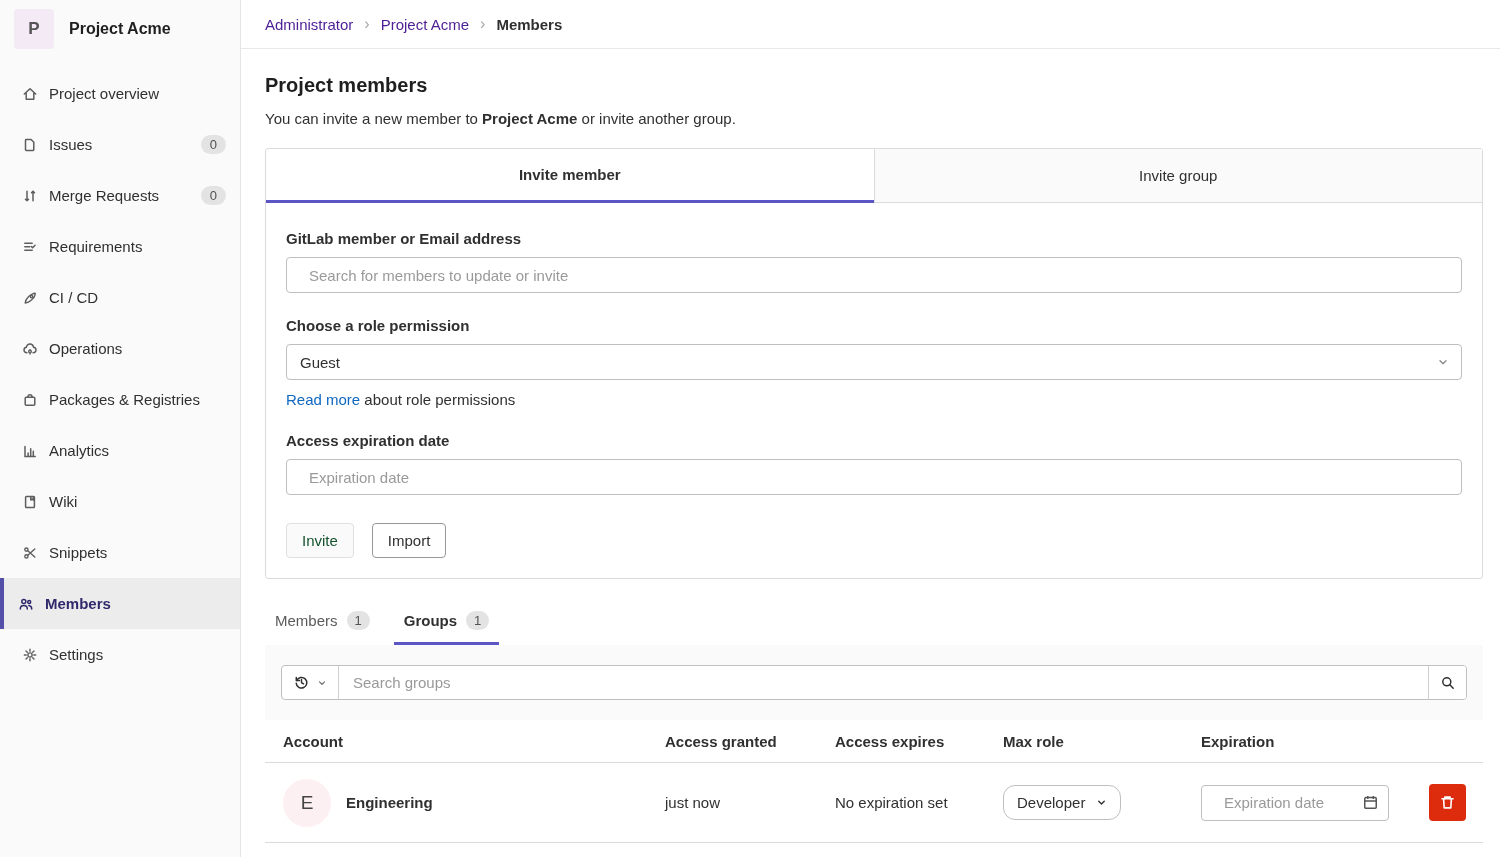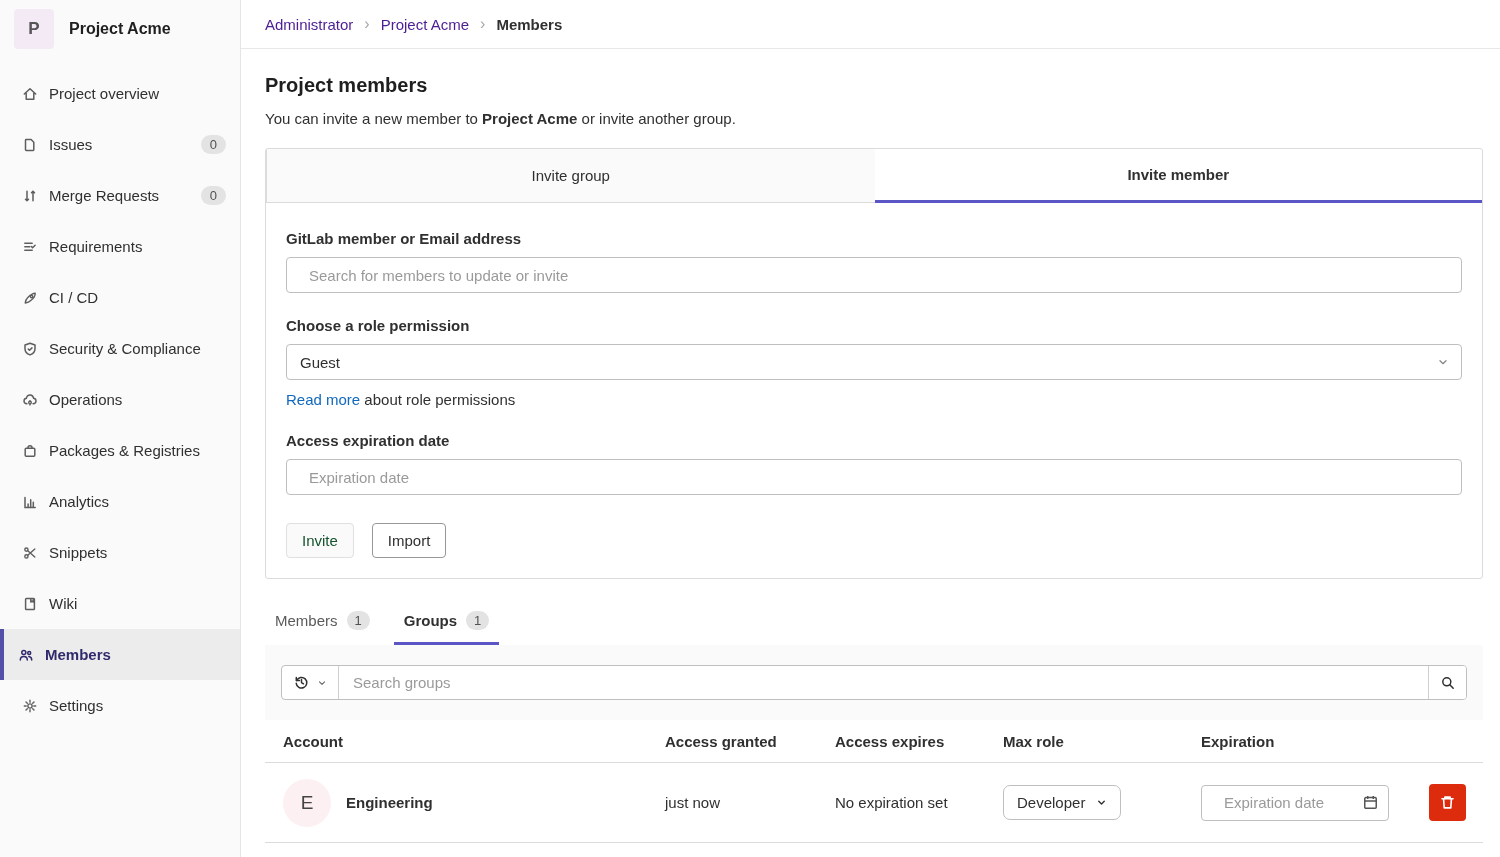--- a/index.html
+++ b/index.html
@@ -118,21 +118,21 @@
   .table-header .cell-account { padding-left:18px; }
   .table-row { height:80px; border-bottom:1px solid #dbdbdb; }
   .cell-account { display:flex; align-items:center; gap:15px; padding-left:18px; min-width:0; }
   .row-avatar {
     width:48px; height:48px; border-radius:50%; background:#fdf0f2; flex:none;
     display:flex; align-items:center; justify-content:center; font-size:19px; color:#444;
   }
   .row-name { font-weight:600; }
   .role-select {
     display:inline-flex; align-items:center; gap:11px; height:35px; padding:0 13px;
-    border:1px solid #bfbfbf; border-radius:7px; background:#fff; cursor:pointer;
+    border:1px solid #bfbfbf; border-radius:12px; background:#fff; cursor:pointer;
   }
   .exp-wrap { position:relative; width:188px; }
   .exp-wrap .text-input { padding-right:36px; }
   .cal-icon { position:absolute; right:10px; top:9px; color:#555; }
   .delete-btn {
     width:37px; height:37px; border:none; border-radius:4px; background:#dd2b0e;
     display:flex; align-items:center; justify-content:center; cursor:pointer; color:#fff;
   }
 </style>
 </head>
@@ -188,29 +188,20 @@
     <div class="nav-item">
       <span class="nicon">
         <svg width="16" height="16" viewBox="0 0 16 16" fill="none" stroke="currentColor" stroke-width="1.4" stroke-linecap="round" stroke-linejoin="round">
             <path d="M3.2 13c.3-2.2 1.1-3.9 2.6-5.4C8 5.3 10.5 3.2 13.2 3.2c.1 2.7-1.9 5.3-4.1 7-1.6 1.5-3.5 2.4-5.9 2.8z"></path>
             <circle cx="9.6" cy="6.6" r="1.2"></circle>
           </svg>
       </span>
       <span>CI / CD</span>
     </div>
 
-    <div class="nav-item">
-      <span class="nicon">
-        <svg width="16" height="16" viewBox="0 0 16 16" fill="none" stroke="currentColor" stroke-width="1.5" stroke-linecap="round" stroke-linejoin="round">
-            <path d="M8 2.2 13 4v3.7c0 3.2-2 5.2-5 6.2-3-1-5-3-5-6.2V4z"></path>
-            <path d="M6.2 8l1.3 1.3L10 6.9"></path>
-          </svg>
-      </span>
-      <span>Security &amp; Compliance</span>
-    </div>
 
     <div class="nav-item">
       <span class="nicon">
         <svg width="16" height="16" viewBox="0 0 16 16" fill="none" stroke="currentColor" stroke-width="1.4" stroke-linecap="round" stroke-linejoin="round">
             <path d="M5 11.7c-1.7 0-3-1.2-3-2.7 0-1.4 1-2.5 2.4-2.7C4.7 4.4 6.2 3 8 3s3.3 1.4 3.6 3.3C13 6.5 14 7.6 14 9c0 1.5-1.3 2.7-3 2.7"></path>
             <circle cx="8" cy="10.6" r="1.3"></circle>
             <path d="M8 8.6v.7M8 12.3v.7"></path>
           </svg>
       </span>
       <span>Operations</span>
@@ -231,37 +222,37 @@
         <svg width="16" height="16" viewBox="0 0 16 16" fill="none" stroke="currentColor" stroke-width="1.5" stroke-linecap="round">
             <path d="M3 3.4v10.1h10.2"></path>
             <path d="M6.1 13.2v-3.1M8.7 13.2V5.8M11.3 13.2V8.3"></path>
           </svg>
       </span>
       <span>Analytics</span>
     </div>
 
     <div class="nav-item">
       <span class="nicon">
+        <svg width="16" height="16" viewBox="0 0 16 16" fill="none" stroke="currentColor" stroke-width="1.5" stroke-linejoin="round">
+            <rect x="3.6" y="2.5" width="8.8" height="11" rx="0.8"></rect>
+            <path d="M8.8 2.5v3.6l1.3-1 1.3 1V2.5"></path>
+          </svg>
+      </span>
+      <span>Wiki</span>
+    </div>
+
+    <div class="nav-item">
+      <span class="nicon">
         <svg width="16" height="16" viewBox="0 0 16 16" fill="none" stroke="currentColor" stroke-width="1.4" stroke-linecap="round">
             <circle cx="4.4" cy="4.6" r="1.6"></circle>
             <circle cx="4.4" cy="11.4" r="1.6"></circle>
             <path d="M5.8 5.7l7 6.4M5.8 10.3l7-6.4"></path>
           </svg>
       </span>
       <span>Snippets</span>
-    </div>
-
-    <div class="nav-item">
-      <span class="nicon">
-        <svg width="16" height="16" viewBox="0 0 16 16" fill="none" stroke="currentColor" stroke-width="1.5" stroke-linejoin="round">
-            <rect x="3.6" y="2.5" width="8.8" height="11" rx="0.8"></rect>
-            <path d="M8.8 2.5v3.6l1.3-1 1.3 1V2.5"></path>
-          </svg>
-      </span>
-      <span>Wiki</span>
     </div>
 
     <div class="nav-item active">
       <span class="nicon">
         <svg width="16" height="16" viewBox="0 0 16 16" fill="none" stroke="currentColor" stroke-width="1.5" stroke-linecap="round" stroke-linejoin="round">
             <circle cx="5.8" cy="5.4" r="2"></circle>
             <path d="M2.3 13c0-2 1.5-3.6 3.5-3.6S9.3 11 9.3 13"></path>
             <circle cx="11.2" cy="6" r="1.5"></circle>
             <path d="M10.8 9.6c1.7.3 2.9 1.6 2.9 3.4"></path>
           </svg>
@@ -291,22 +282,22 @@
     <span class="crumb-sep">›</span>
     <span class="crumb-current">Members</span>
   </div>
 
   <div class="content">
     <h1 class="page-title">Project members</h1>
     <p class="page-desc"><span>You can invite a new member to </span><b>Project Acme</b><span> or invite another group.</span></p>
 
     <section class="invite-panel">
       <div class="panel-tabs">
+        <div class="panel-tab active">Invite member</div>
         <div class="panel-tab inactive">Invite group</div>
-        <div class="panel-tab active">Invite member</div>
       </div>
       <div class="panel-body">
 
         <div class="form-group">
           <label class="form-label">GitLab member or Email address</label>
           <input class="text-input" type="text" placeholder="Search for members to update or invite" style="">
         </div>
 
         <div class="form-group" style="margin-bottom:0;">
           <label class="form-label">Choose a role permission</label>

